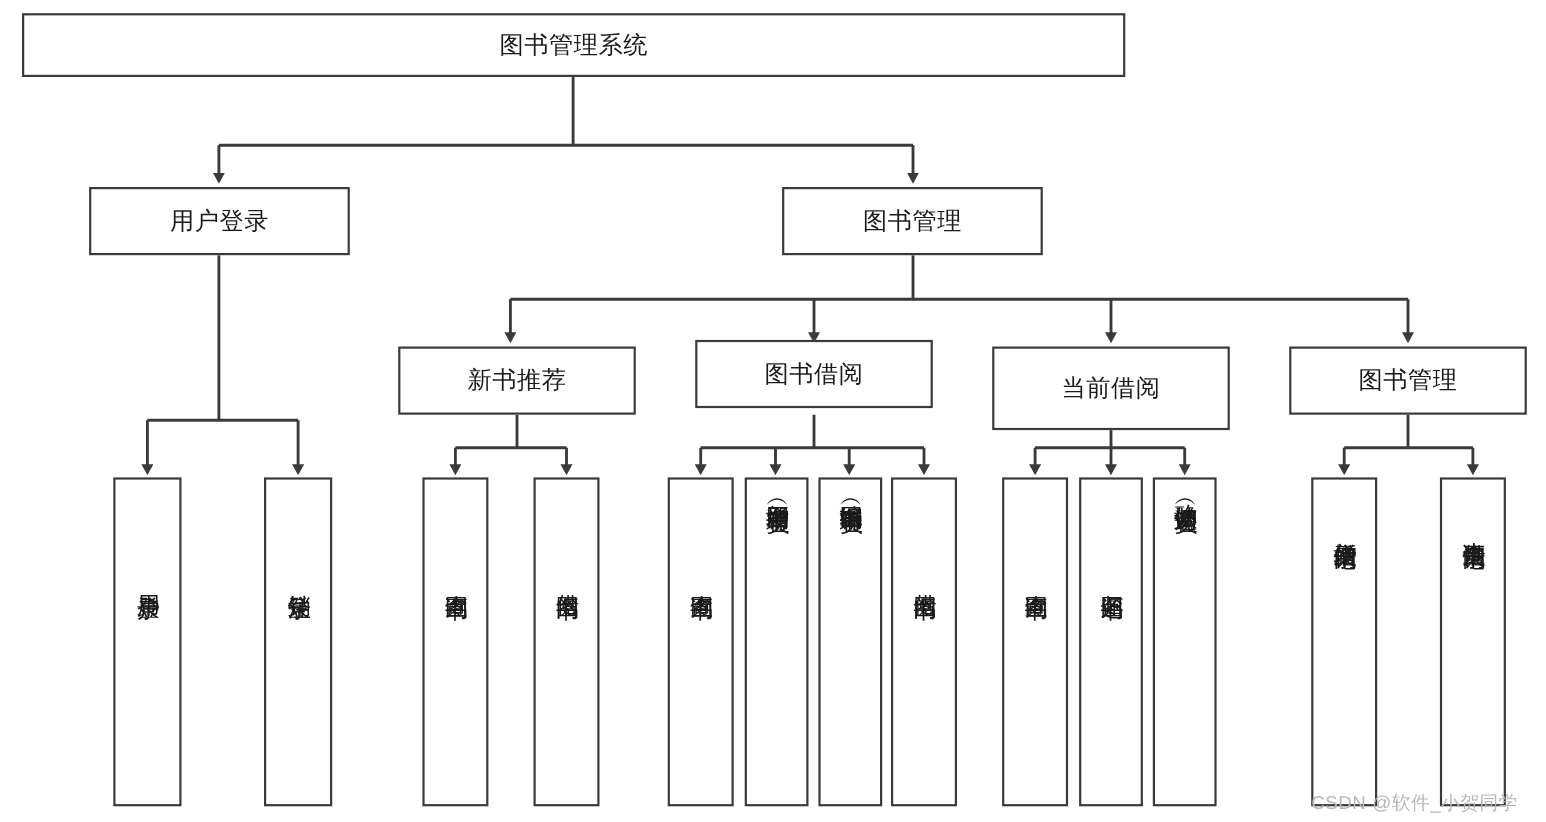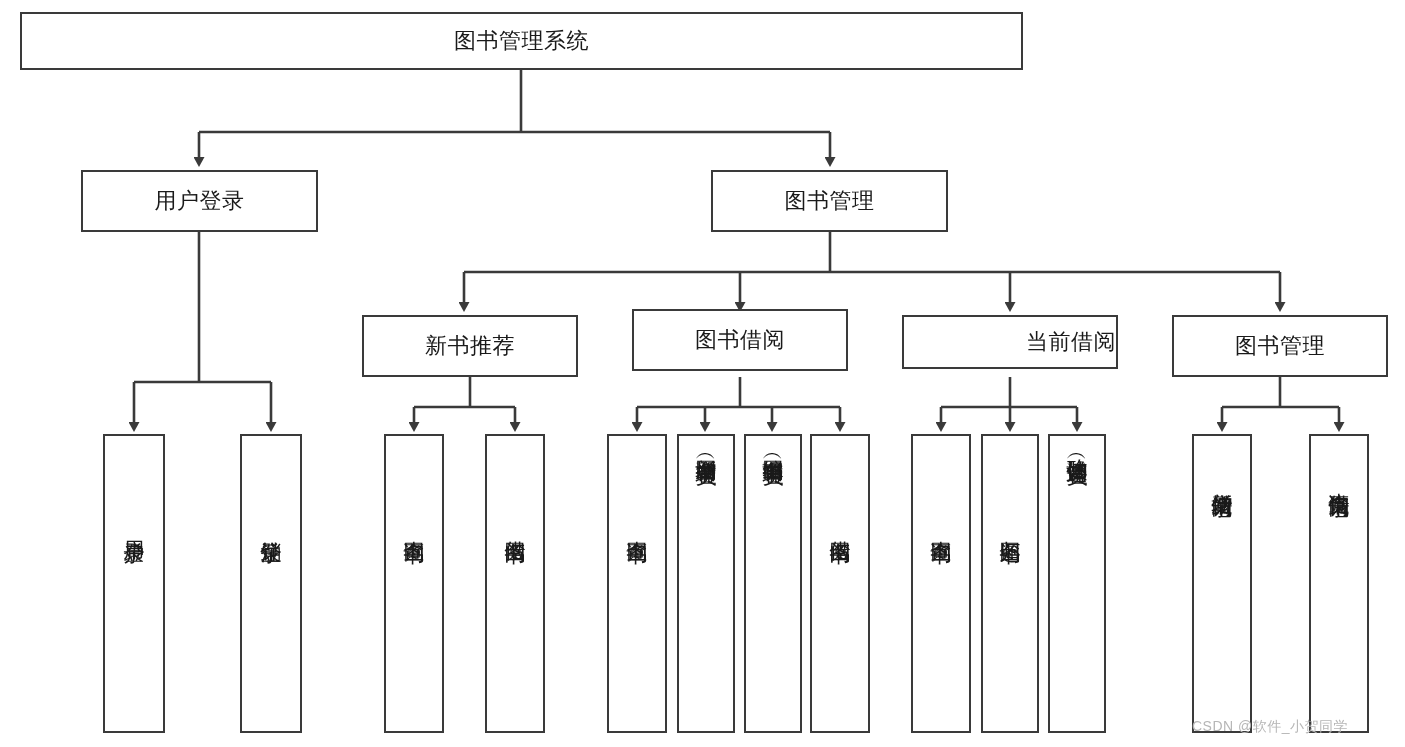--- a/index.html
+++ b/index.html
@@ -57,21 +57,21 @@
     text-orientation: upright;
     font-size: 21px;
     line-height: 1.05;
     letter-spacing: 1px;
     white-space: normal;
     max-height: 100%;
   }
   .watermark {
     position: absolute;
     color: #b6b6b6;
-    font-size: 14px;
+    font-size: 17px;
     letter-spacing: 0.5px;
     white-space: nowrap;
     user-select: none;
   }
 </style>
 </head>
 <body>
 
 <div id="canvas">
 
@@ -136,21 +136,21 @@
   <div class="node h" style="left:711px; top:170px; width:237px; height:62px;">
     <span class="label">图书管理</span>
   </div>
 
   <div class="node h" style="left:362px; top:315px; width:216px; height:62px;">
     <span class="label">新书推荐</span>
   </div>
   <div class="node h" style="left:632px; top:309px; width:216px; height:62px;">
     <span class="label">图书借阅</span>
   </div>
-  <div class="node h" style="left:902px; top:315px; width:216px; height:54px;justify-content:flex-end;">
+  <div class="node h" style="left:902px; top:315px; width:216px; height:76px;">
     <span class="label">当前借阅</span>
   </div>
   <div class="node h" style="left:1172px; top:315px; width:216px; height:62px;">
     <span class="label">图书管理</span>
   </div>
 
   <div class="node v" style="left:103px; top:434px; width:62px; height:299px; padding-top:88px;">
     <span class="label">用户登录</span>
   </div>
   <div class="node v" style="left:240px; top:434px; width:62px; height:299px; padding-top:88px;">

